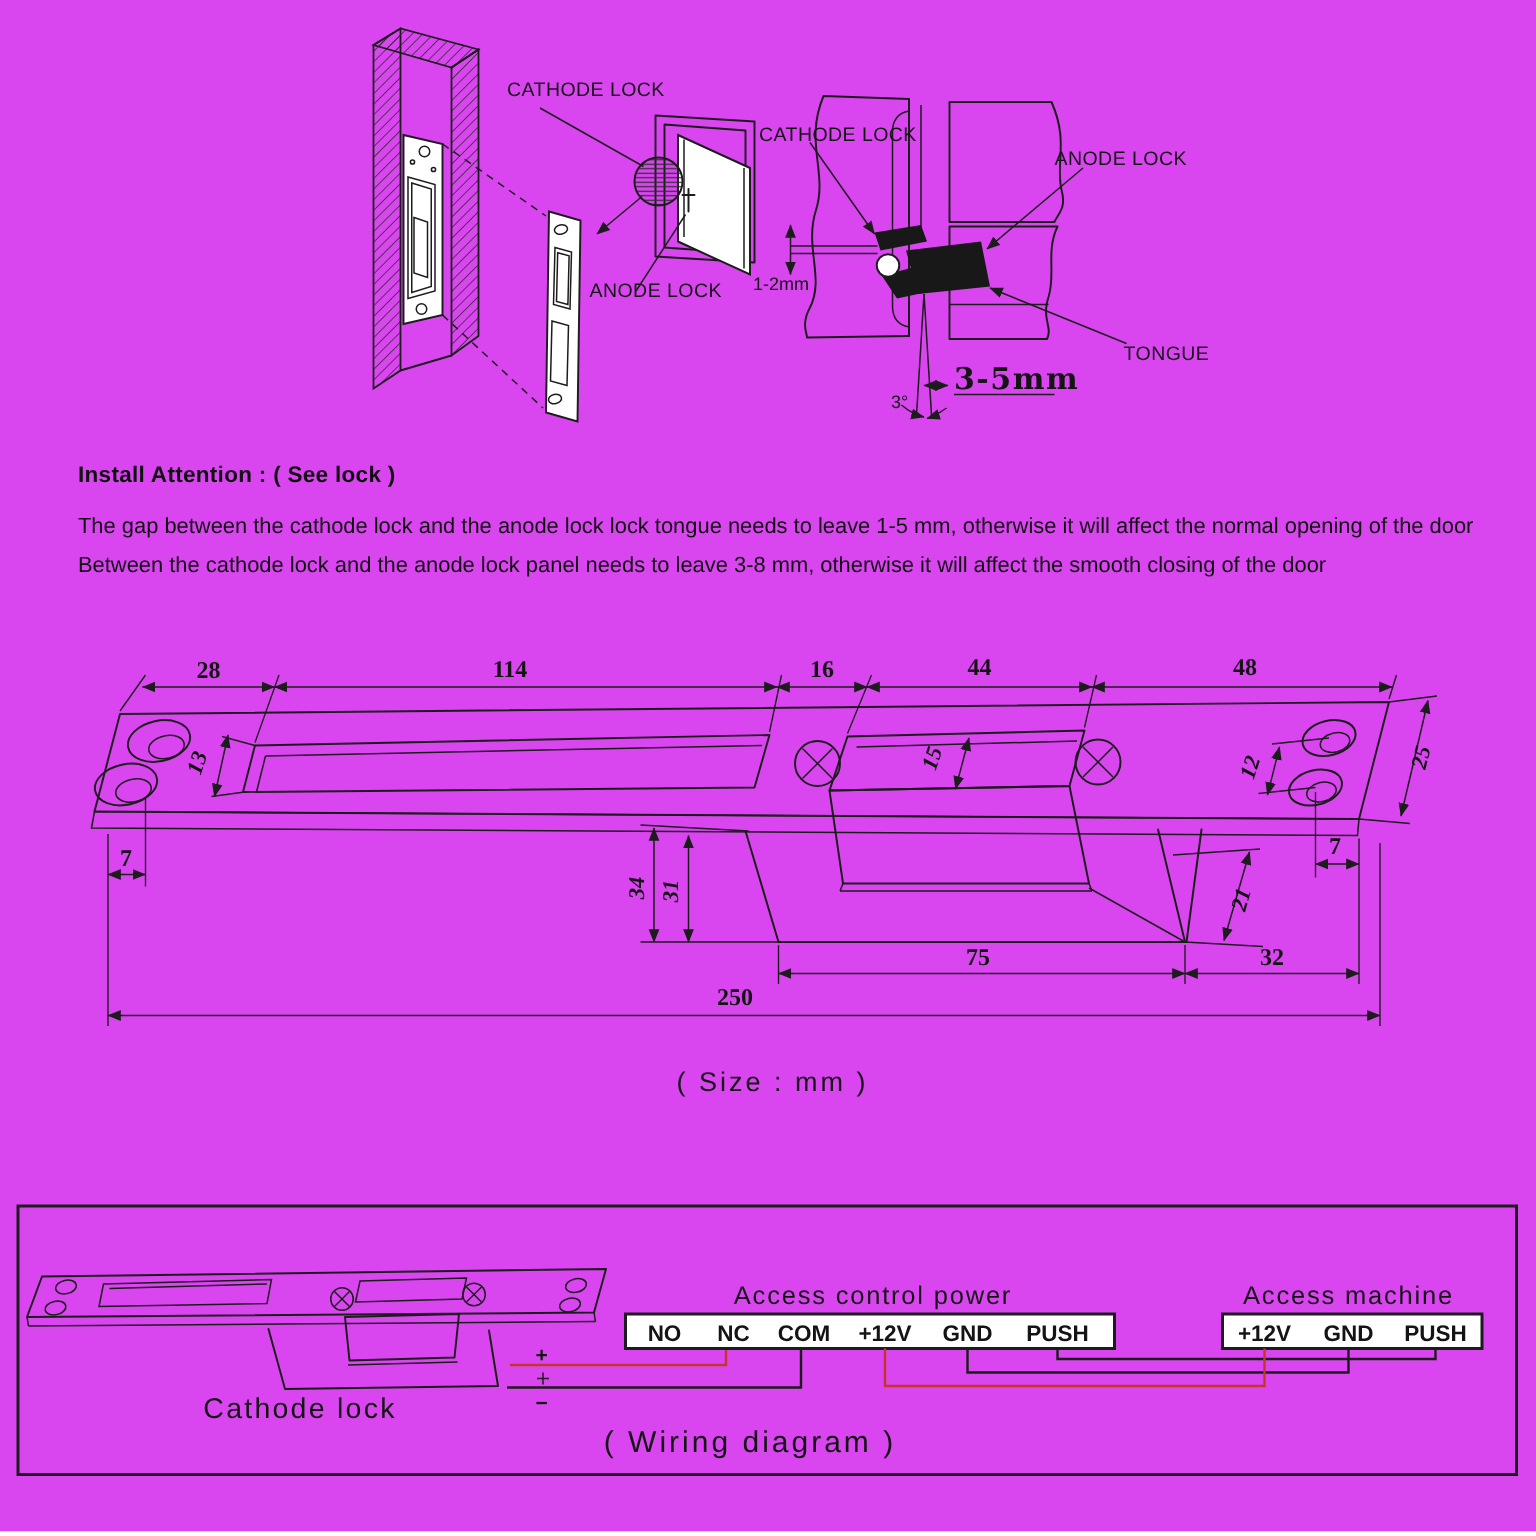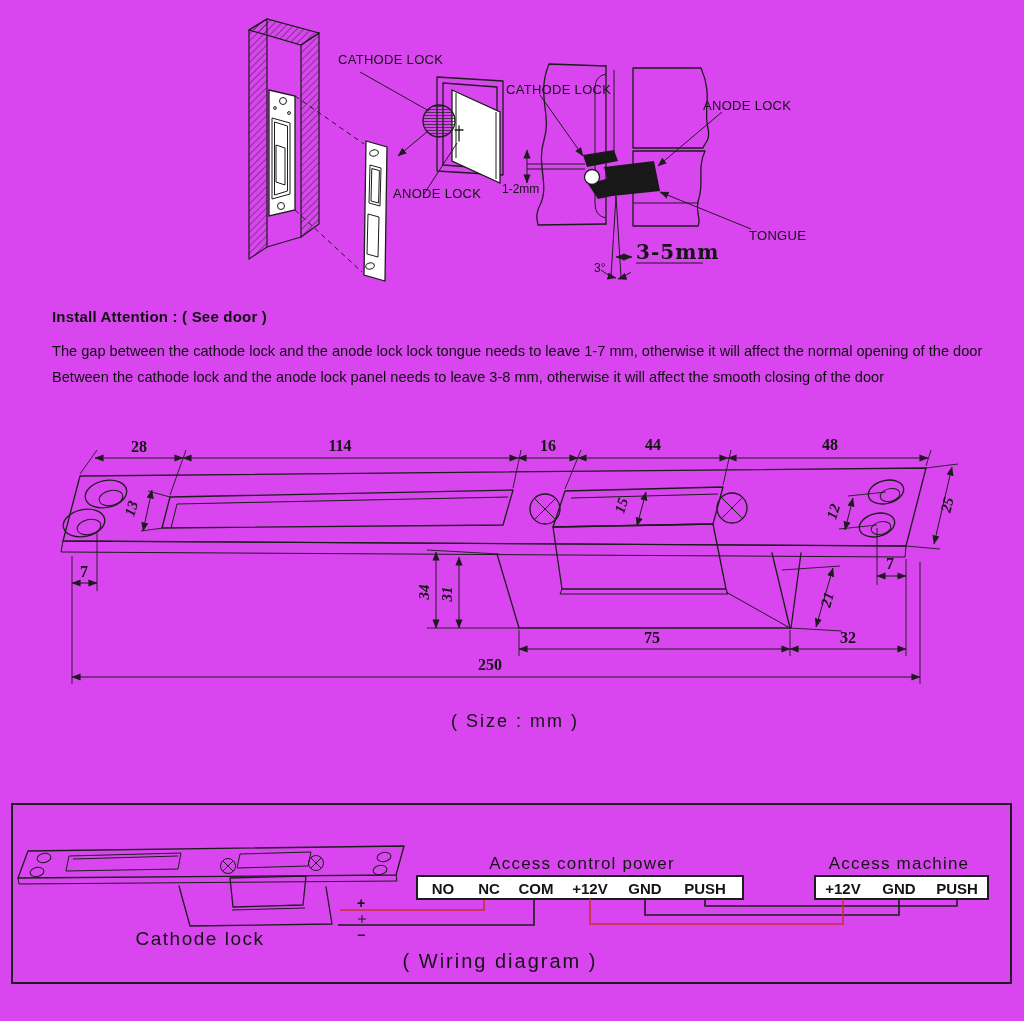--- a/index.html
+++ b/index.html
@@ -322,17 +322,17 @@
     <text class="blocktitle" x="899" y="869" text-anchor="middle">Access machine</text>
 
     <path class="wire wire-black" d="M 705,899 L 705,906 L 957,906 L 957,899"></path>
     <path class="wire wire-black" d="M 645,899 L 645,915 L 899,915 L 899,899"></path>
     <path class="wire" d="M 590,899 L 590,924 L 843,924 L 843,899" stroke="#c5352c"></path>
 
     <text class="caption" x="500" y="968" text-anchor="middle">( Wiring diagram )</text>
   </g>
 </svg>
 
-<div class="attn h">Install Attention :  ( See door )</div>
-<div class="attn l1">The gap between the cathode lock and the anode lock lock tongue needs to leave 1-7 mm, otherwise it will affect the normal opening of the door</div>
+<div class="attn h">Install Attention :  ( See lock )</div>
+<div class="attn l1">The gap between the cathode lock and the anode lock lock tongue needs to leave 1-5 mm, otherwise it will affect the normal opening of the door</div>
 <div class="attn l2">Between the cathode lock and the anode lock panel needs to leave 3-8 mm, otherwise it will affect the smooth closing of the door</div>
 
 </div>
 
 </body></html>

